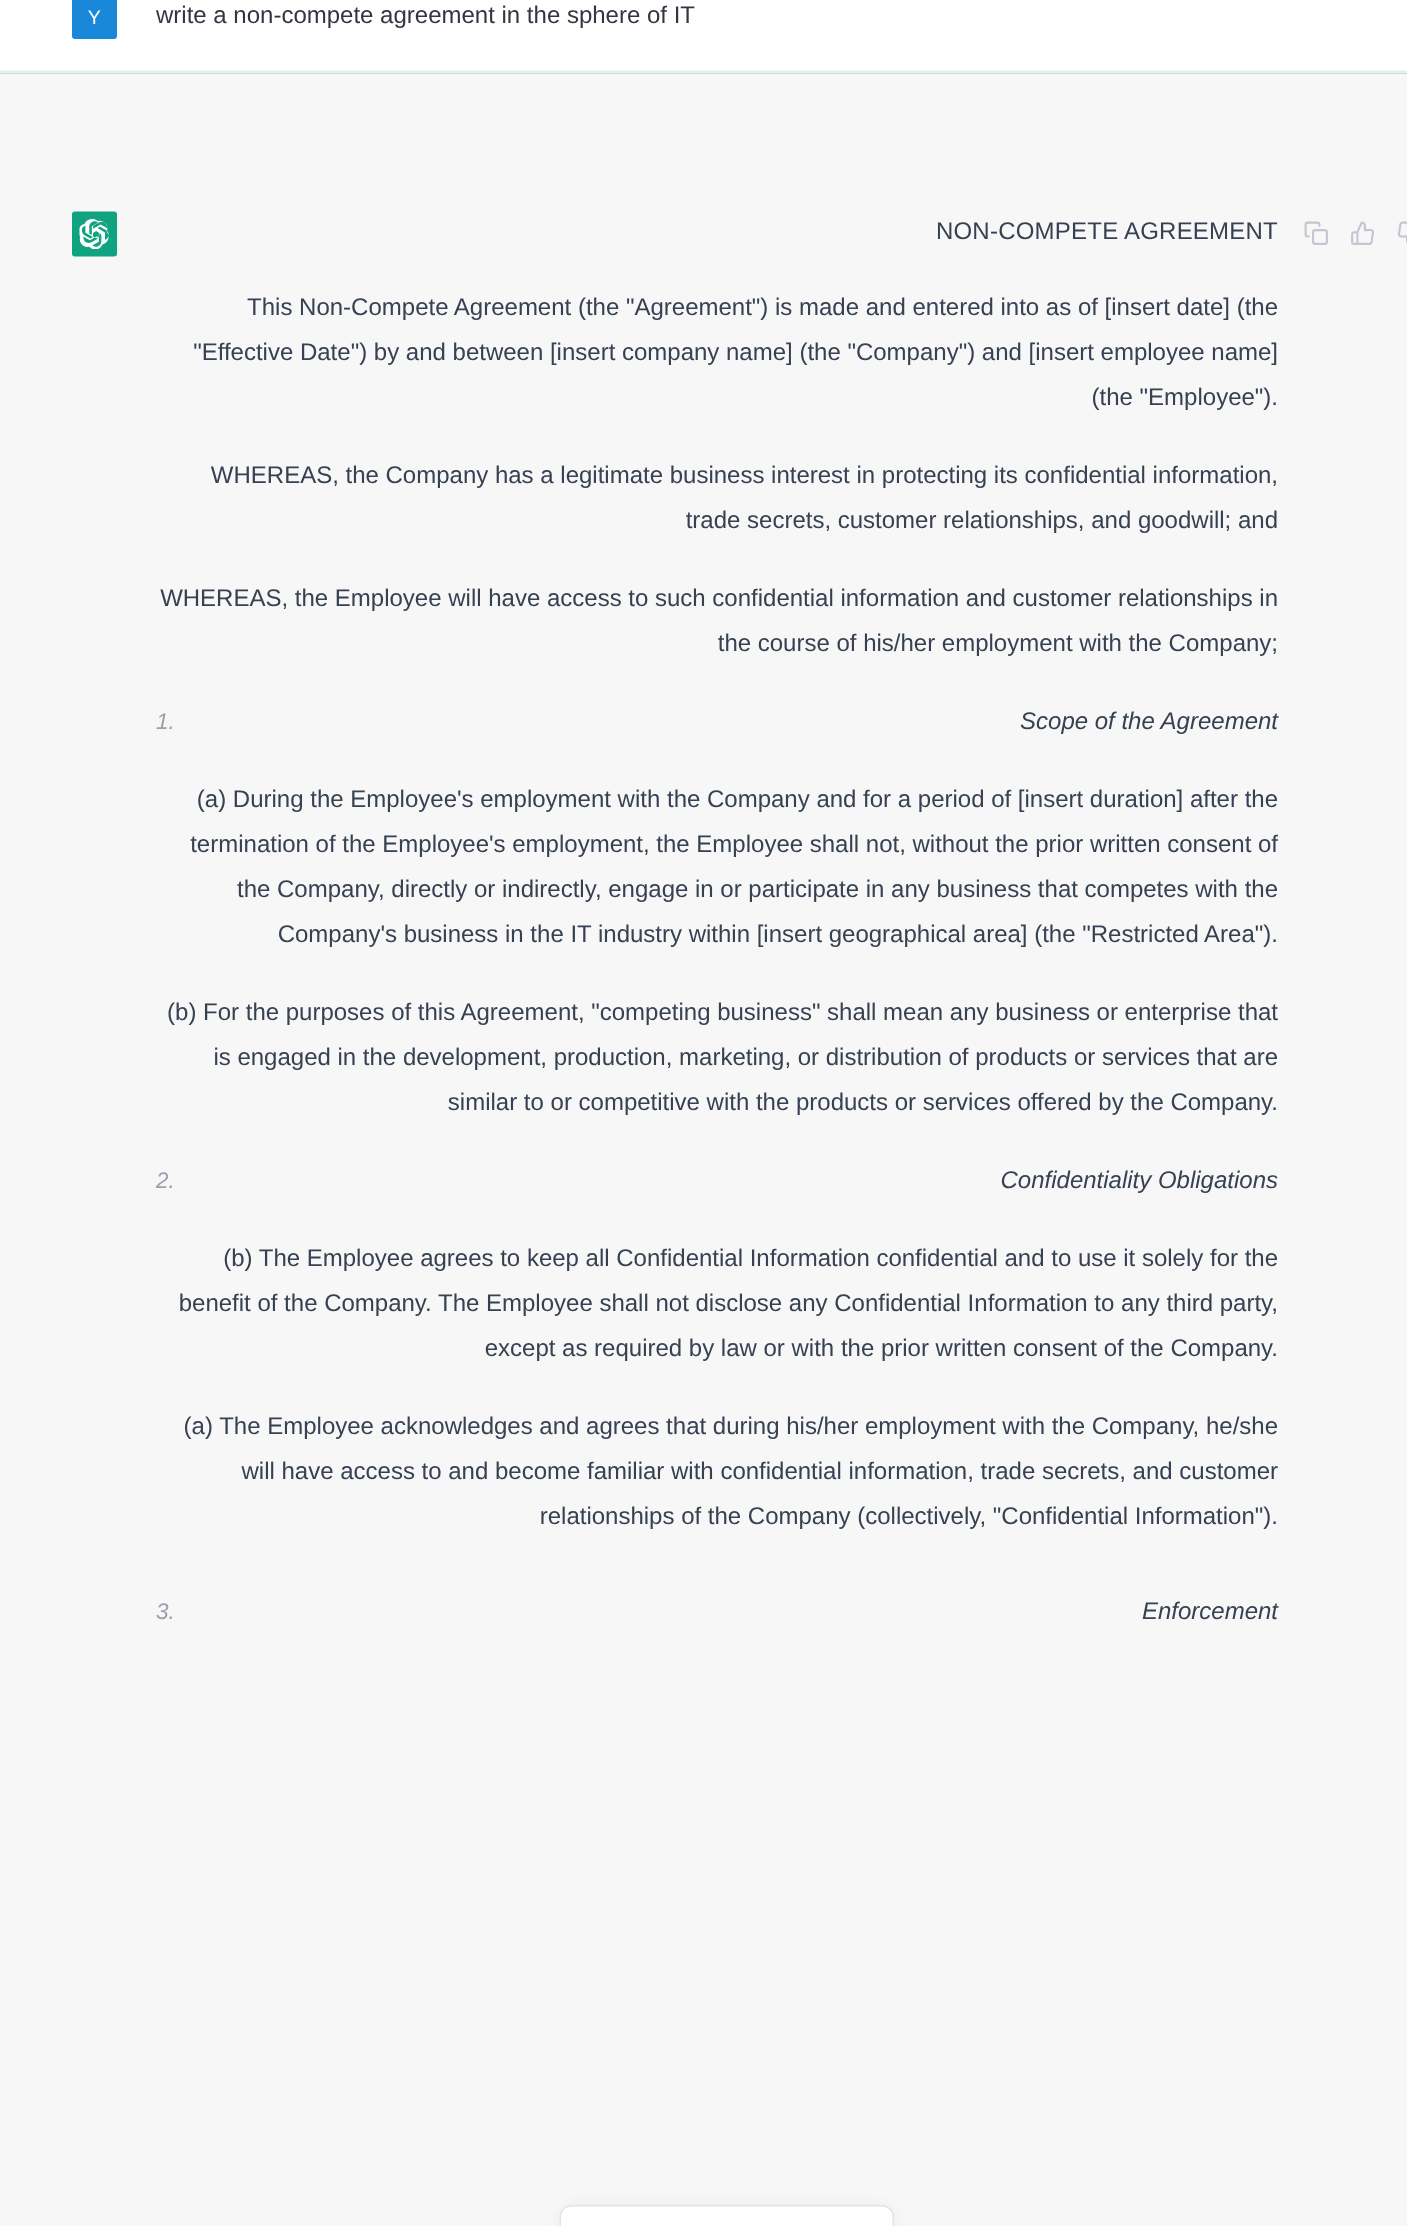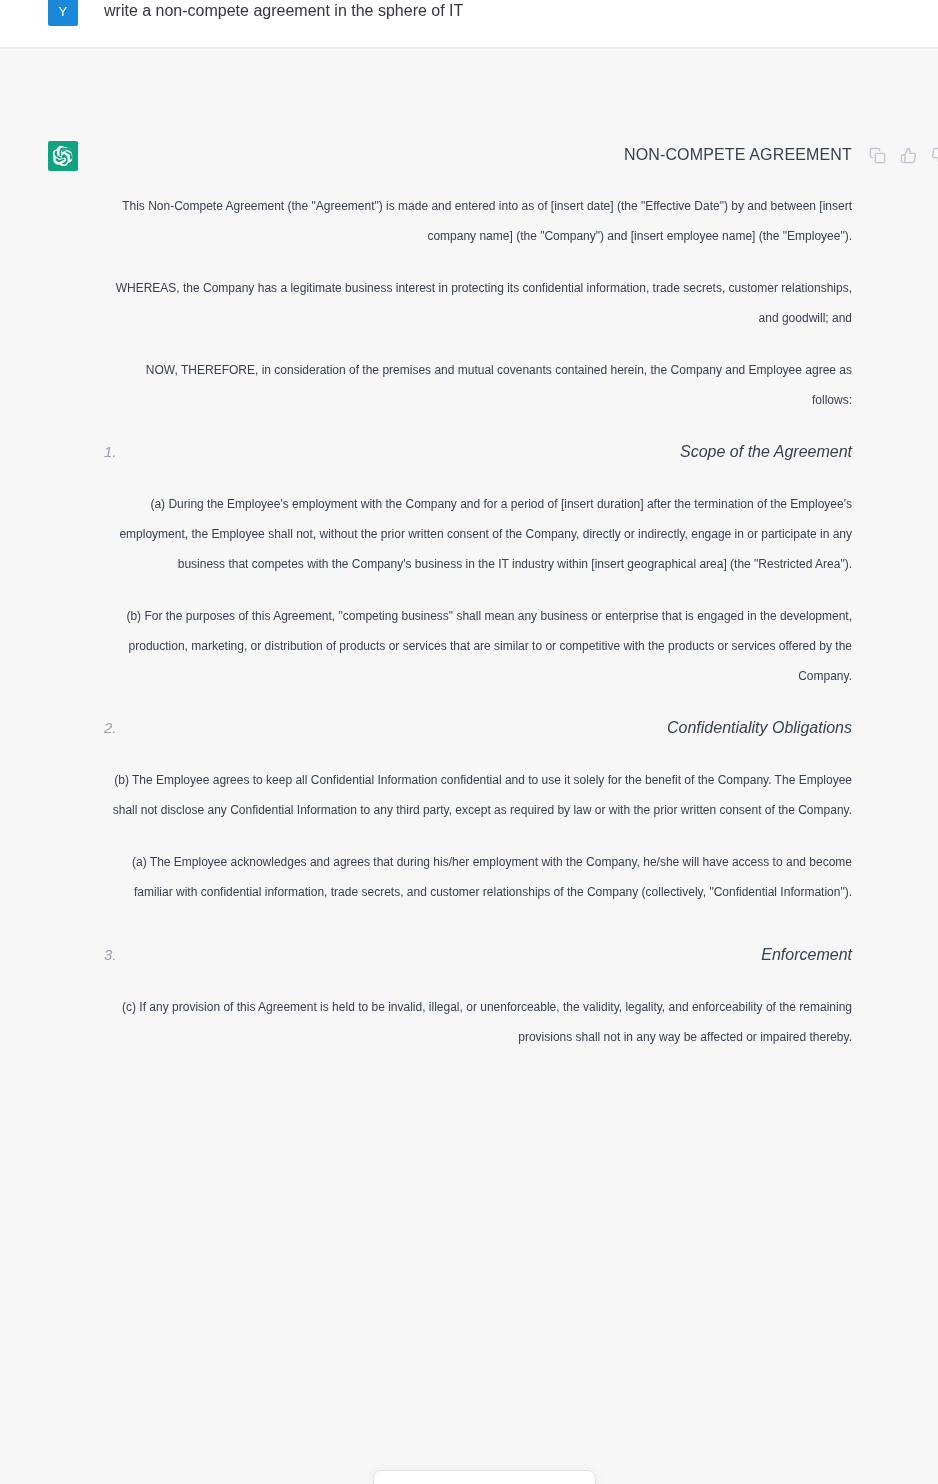--- a/index.html
+++ b/index.html
@@ -99,21 +99,21 @@
   .assistant-body .heading {
     font-size: 16px;
     line-height: 28px;
     color: #374151;
     letter-spacing: 0.15px;
     margin: 0 0 22px 0;
   }
 
   .assistant-body p.para {
     margin: 0 0 22px 0;
-    font-size: 12px;
+    font-size: 16px;
     line-height: 30px;
     color: #374151;
   }
 
   
   ol.num-list {
     margin: 0 0 22px 0;
     padding-left: 28px;
     list-style: none;
     counter-reset: nlist;
@@ -221,39 +221,38 @@
     </div>
 
     <div class="assistant-body">
 
       <div class="heading">NON-COMPETE AGREEMENT</div>
 
       <p class="para">This Non-Compete Agreement (the "Agreement") is made and entered into as of [insert date] (the "Effective Date") by and between [insert company name] (the "Company") and [insert employee name] (the "Employee").</p>
 
       <p class="para">WHEREAS, the Company has a legitimate business interest in protecting its confidential information, trade secrets, customer relationships, and goodwill; and</p>
 
-
-      <p class="para">NOW, THEREFORE, in consideration of the premises and mutual covenants contained herein, the Company and Employee agree as follows:</p>
+      <p class="para">WHEREAS, the Employee will have access to such confidential information and customer relationships in the course of his/her employment with the Company;</p>
+
 
       <ol class="num-list">
         <li>Scope of the Agreement</li>
       </ol>
       <p class="para">(a) During the Employee's employment with the Company and for a period of [insert duration] after the termination of the Employee's employment, the Employee shall not, without the prior written consent of the Company, directly or indirectly, engage in or participate in any business that competes with the Company's business in the IT industry within [insert geographical area] (the "Restricted Area").</p>
       <p class="para">(b) For the purposes of this Agreement, "competing business" shall mean any business or enterprise that is engaged in the development, production, marketing, or distribution of products or services that are similar to or competitive with the products or services offered by the Company.</p>
 
       <ol class="num-list start2">
         <li>Confidentiality Obligations</li>
       </ol>
       <p class="para">(b) The Employee agrees to keep all Confidential Information confidential and to use it solely for the benefit of the Company. The Employee shall not disclose any Confidential Information to any third party, except as required by law or with the prior written consent of the Company.</p>
       <p class="para">(a) The Employee acknowledges and agrees that during his/her employment with the Company, he/she will have access to and become familiar with confidential information, trade secrets, and customer relationships of the Company (collectively, "Confidential Information").</p>
 
       <ol class="num-list start3">
         <li>Enforcement</li>
       </ol>
-      <p class="para">(c) If any provision of this Agreement is held to be invalid, illegal, or unenforceable, the validity, legality, and enforceability of the remaining provisions shall not in any way be affected or impaired thereby.</p>
 
     </div>
 
     <div class="msg-actions">
 
       <button class="icon-btn" title="Copy">
         <span>
           <svg width="17" height="17" viewBox="0 0 24 24" fill="none" stroke="currentColor" stroke-width="2" stroke-linecap="round" stroke-linejoin="round">
             <rect x="9" y="9" width="13" height="13" rx="2" ry="2"></rect>
             <path d="M5 15H4a2 2 0 0 1-2-2V4a2 2 0 0 1 2-2h9a2 2 0 0 1 2 2v1"></path>

